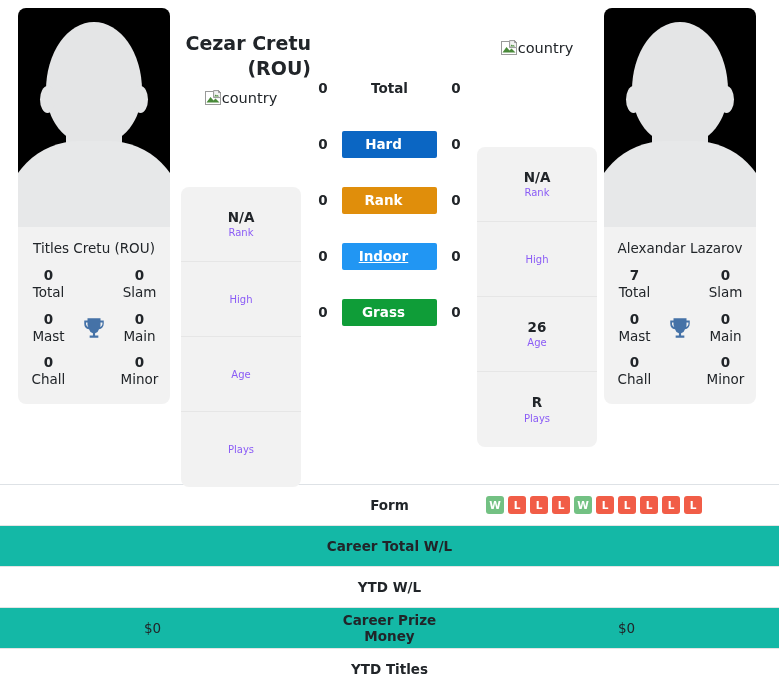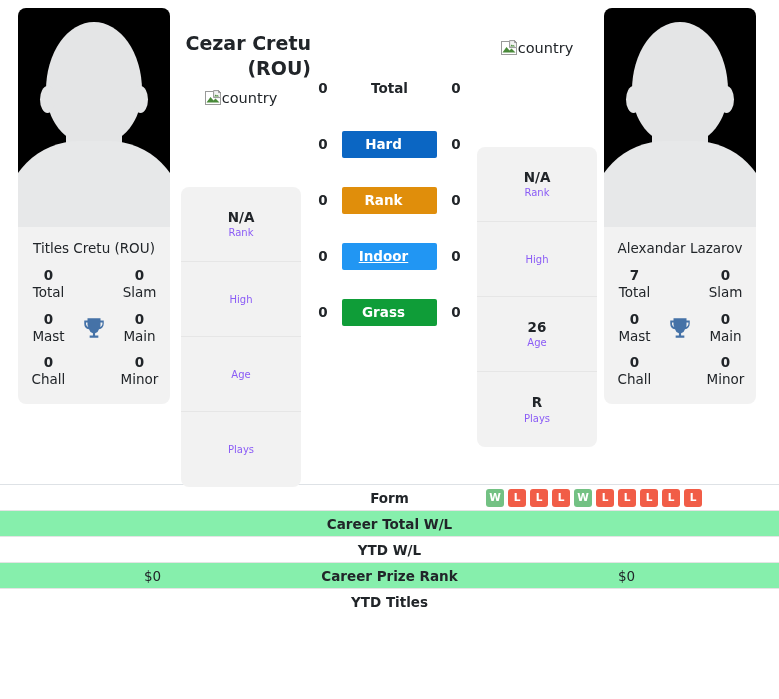--- a/index.html
+++ b/index.html
@@ -225,27 +225,27 @@
 
   
   .compare-table {
     width: 779px;
     border-collapse: collapse;
     table-layout: fixed;
   }
   .compare-table tr { border-top: 1px solid #e4e4e4; }
   .compare-table tr:first-child { border-top: 1px solid #dee2e6; }
   .compare-table td {
-    height: 26px;
+    height: 41px;
     padding: 0 12px;
     font-size: 13.5px;
     color: #212529;
     vertical-align: middle;
   }
-  .compare-table tr.striped { background: #86efac; }
+  .compare-table tr.striped { background: #14b8a6; }
   .col-left  { width: 305px; text-align: center; }
   .col-mid   { width: 169px; text-align: center; font-weight: bold; }
   .col-right { width: 305px; text-align: center; }
 
   .form-badges {
     display: flex;
     justify-content: flex-start;
     gap: 4px;
   }
   .form-badge {
@@ -502,21 +502,21 @@
         <td class="col-mid">Career Total W/L</td>
         <td class="col-right"></td>
       </tr>
       <tr>
         <td class="col-left"></td>
         <td class="col-mid">YTD W/L</td>
         <td class="col-right"></td>
       </tr>
       <tr class="striped">
         <td class="col-left">$0</td>
-        <td class="col-mid">Career Prize Rank</td>
+        <td class="col-mid">Career Prize Money</td>
         <td class="col-right">$0</td>
       </tr>
       <tr>
         <td class="col-left"></td>
         <td class="col-mid">YTD Titles</td>
         <td class="col-right"></td>
       </tr>
     </tbody>
 </table>
 

